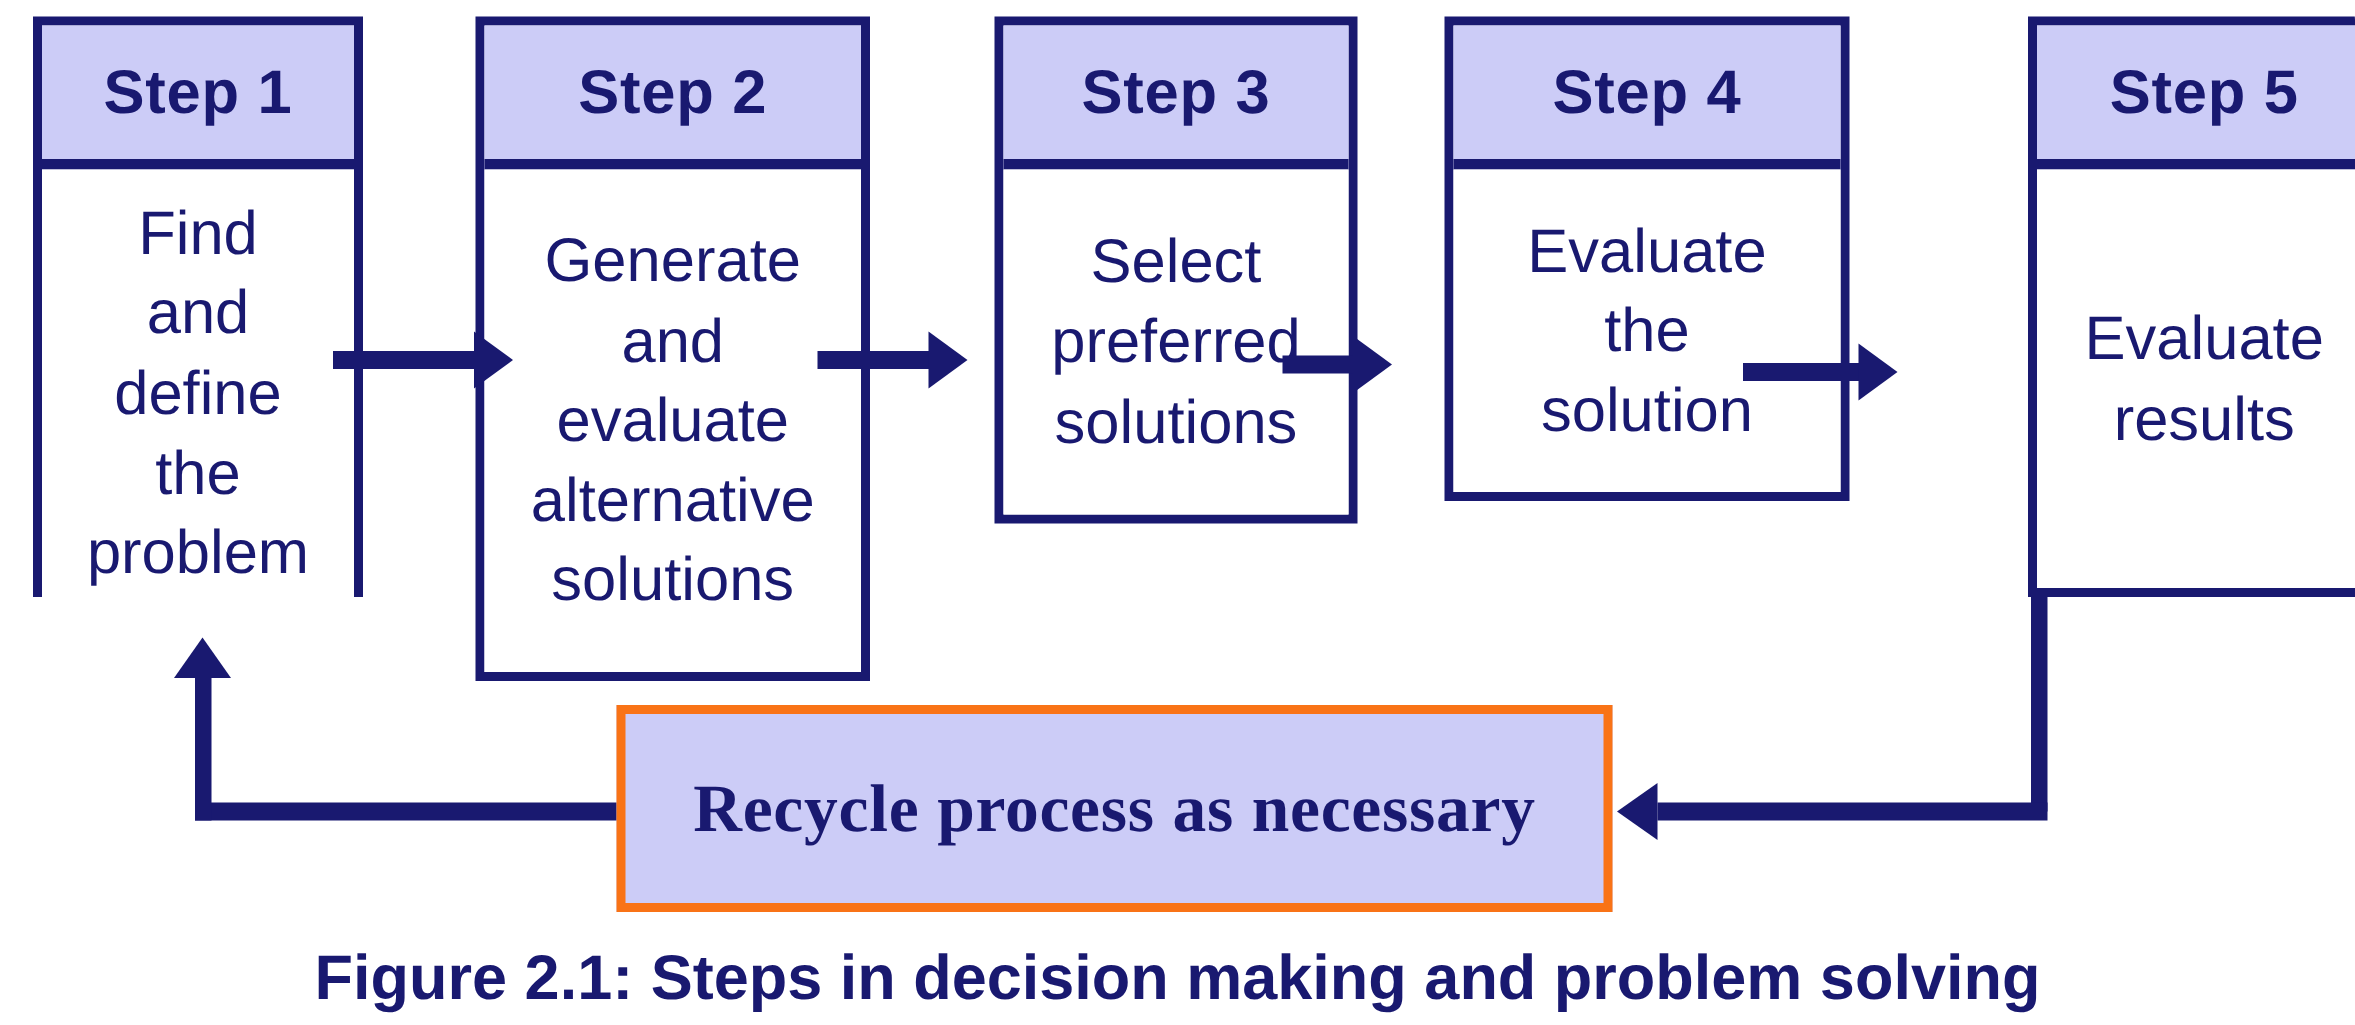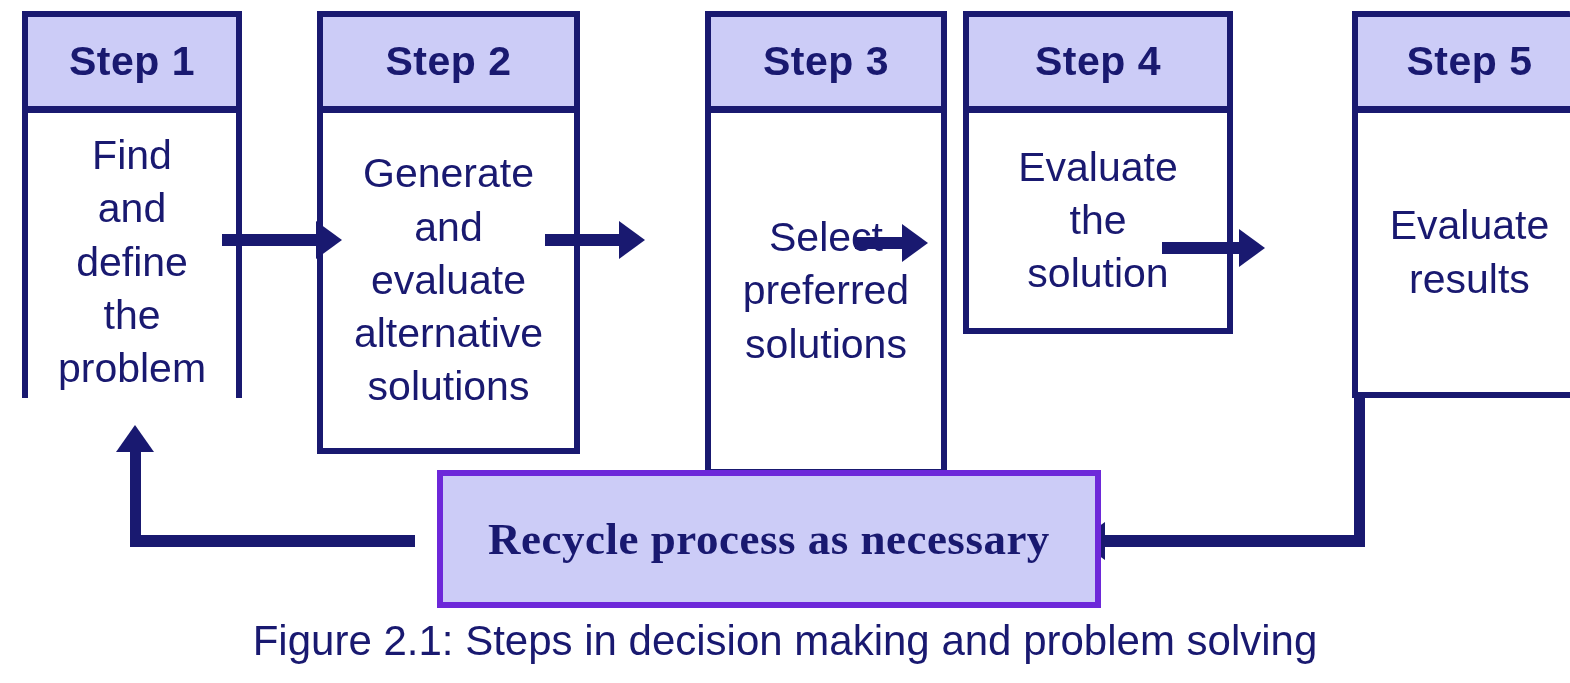--- a/index.html
+++ b/index.html
@@ -83,27 +83,26 @@
     height: 0;
     border-top: 19px solid transparent;
     border-bottom: 19px solid transparent;
     border-left: 26px solid #191970;
   }
 
   
   #recycle-box {
     position: absolute;
     box-sizing: border-box;
-    border: 6px solid #6d28d9;
+    border: 6px solid #f97316;
     background: #ccccf7;
     display: flex;
     align-items: center;
     justify-content: center;
     z-index: 6;
-    margin-left: 26px;
   }
   #recycle-label {
     font-family: "Liberation Serif", serif;
     font-weight: bold;
     font-size: 45px;
     color: #191970;
     white-space: nowrap;
     letter-spacing: 0.5px;
   }
 
@@ -132,24 +131,25 @@
     z-index: 4;
   }
 
   
   #caption {
     position: absolute;
     left: 0;
     right: 0;
     text-align: center;
     font-family: "Liberation Sans", sans-serif;
-    font-weight: normal;
+    font-weight: bold;
     font-size: 42px;
     color: #191970;
     white-space: nowrap;
+    margin-top: 11px;
   }
 </style>
 </head>
 <body>
 
 <div id="stage">
 
   <div class="step-box" id="step-box-1" style="left:22px; top:11px; width:220px; height:387px;">
     <div class="step-header">
       <span class="step-header-label">Step 1</span>
@@ -169,21 +169,21 @@
     </div>
     <div class="step-body">
       <span class="step-body-text">Generate
 and
 evaluate
 alternative
 solutions</span>
     </div>
   </div>
 
-  <div class="step-box" id="step-box-3" style="left:663px; top:11px; width:242px; height:464px;margin-left:42px;">
+  <div class="step-box" id="step-box-3" style="left:663px; top:11px; width:242px; height:338px;">
     <div class="step-header">
       <span class="step-header-label">Step 3</span>
     </div>
     <div class="step-body">
       <span class="step-body-text">Select
 preferred
 solutions</span>
     </div>
   </div>
 

